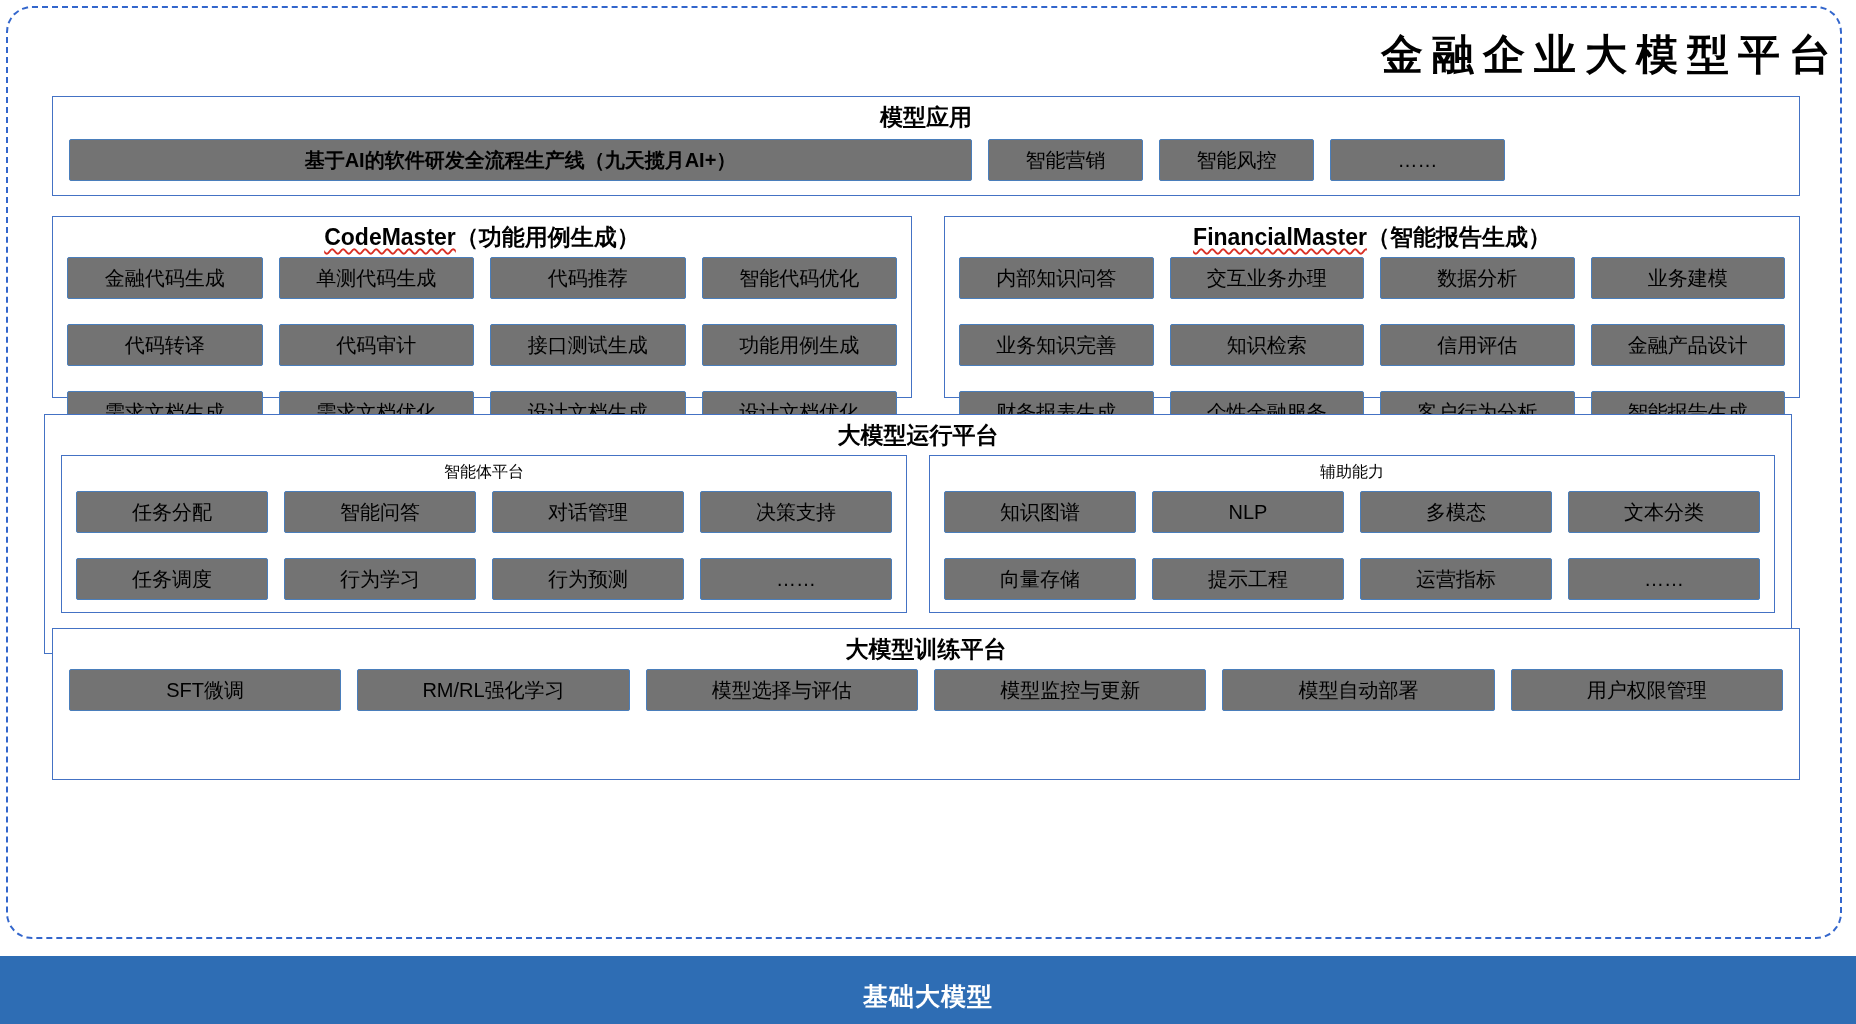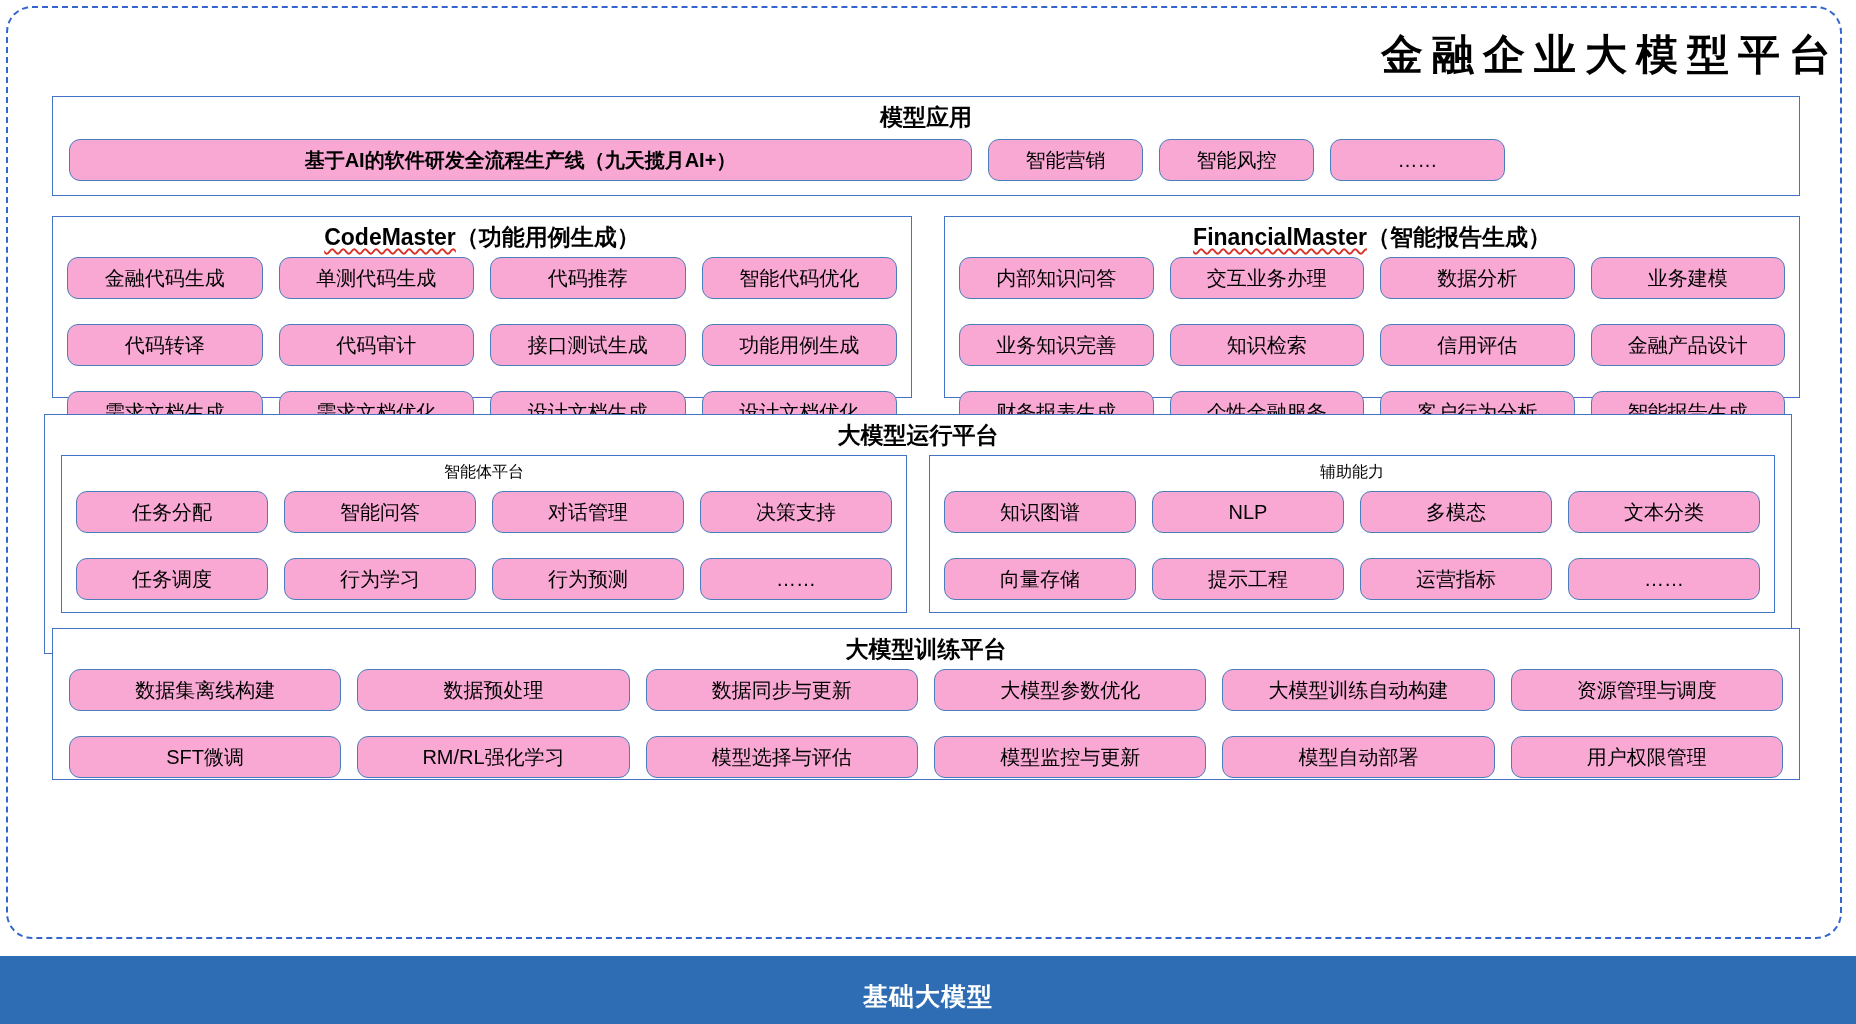--- a/index.html
+++ b/index.html
@@ -68,22 +68,22 @@
     text-decoration-color: #d93025;
     text-decoration-style: wavy;
     text-decoration-thickness: 1.5px;
     text-underline-offset: 3px;
   }
 
   
   .pill {
     box-sizing: border-box;
     border: 1.4px solid #4a7ebb;
-    border-radius: 11px;
-    background: #f9a8d4;
+    border-radius: 2px;
+    background: #737373;
     display: flex;
     align-items: center;
     justify-content: center;
     font-size: 20px;
     color: #000;
     white-space: nowrap;
     height: 42px;
   }
   .pill.bold {
     font-weight: 700;
@@ -296,28 +296,20 @@
         </div>
       </div>
 
     </div>
   </div>
 
   <div class="panel" id="sec-training">
     <div class="panel-title big">大模型训练平台</div>
     <div class="training-grid">
       <div class="grid-row">
-        <div class="pill">数据集离线构建</div>
-        <div class="pill">数据预处理</div>
-        <div class="pill">数据同步与更新</div>
-        <div class="pill">大模型参数优化</div>
-        <div class="pill">大模型训练自动构建</div>
-        <div class="pill">资源管理与调度</div>
-      </div>
-      <div class="grid-row">
         <div class="pill">SFT微调</div>
         <div class="pill">RM/RL强化学习</div>
         <div class="pill">模型选择与评估</div>
         <div class="pill">模型监控与更新</div>
         <div class="pill">模型自动部署</div>
         <div class="pill">用户权限管理</div>
       </div>
     </div>
   </div>
 

